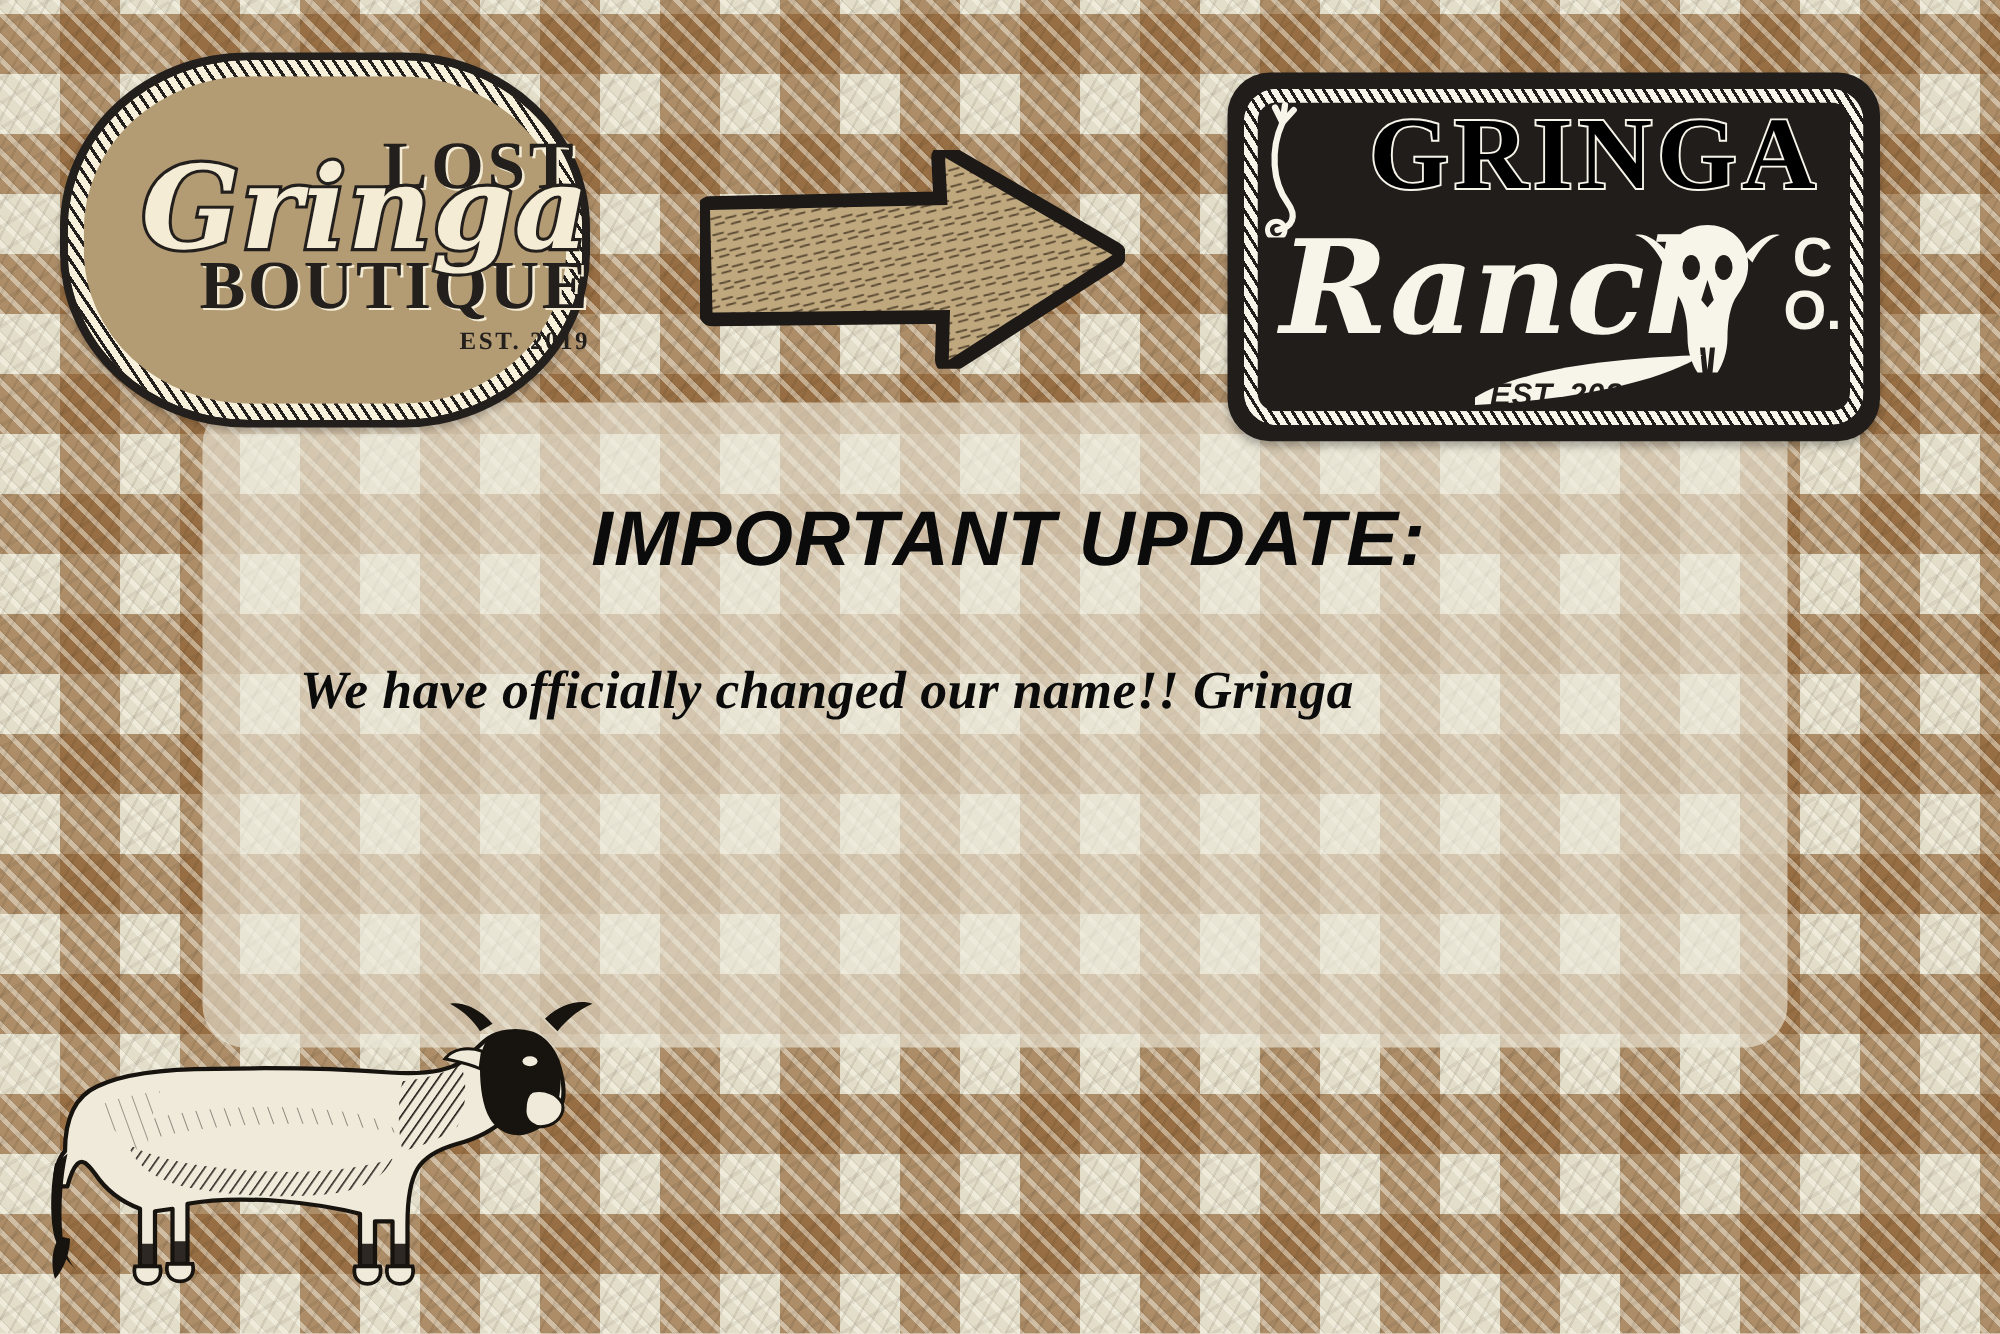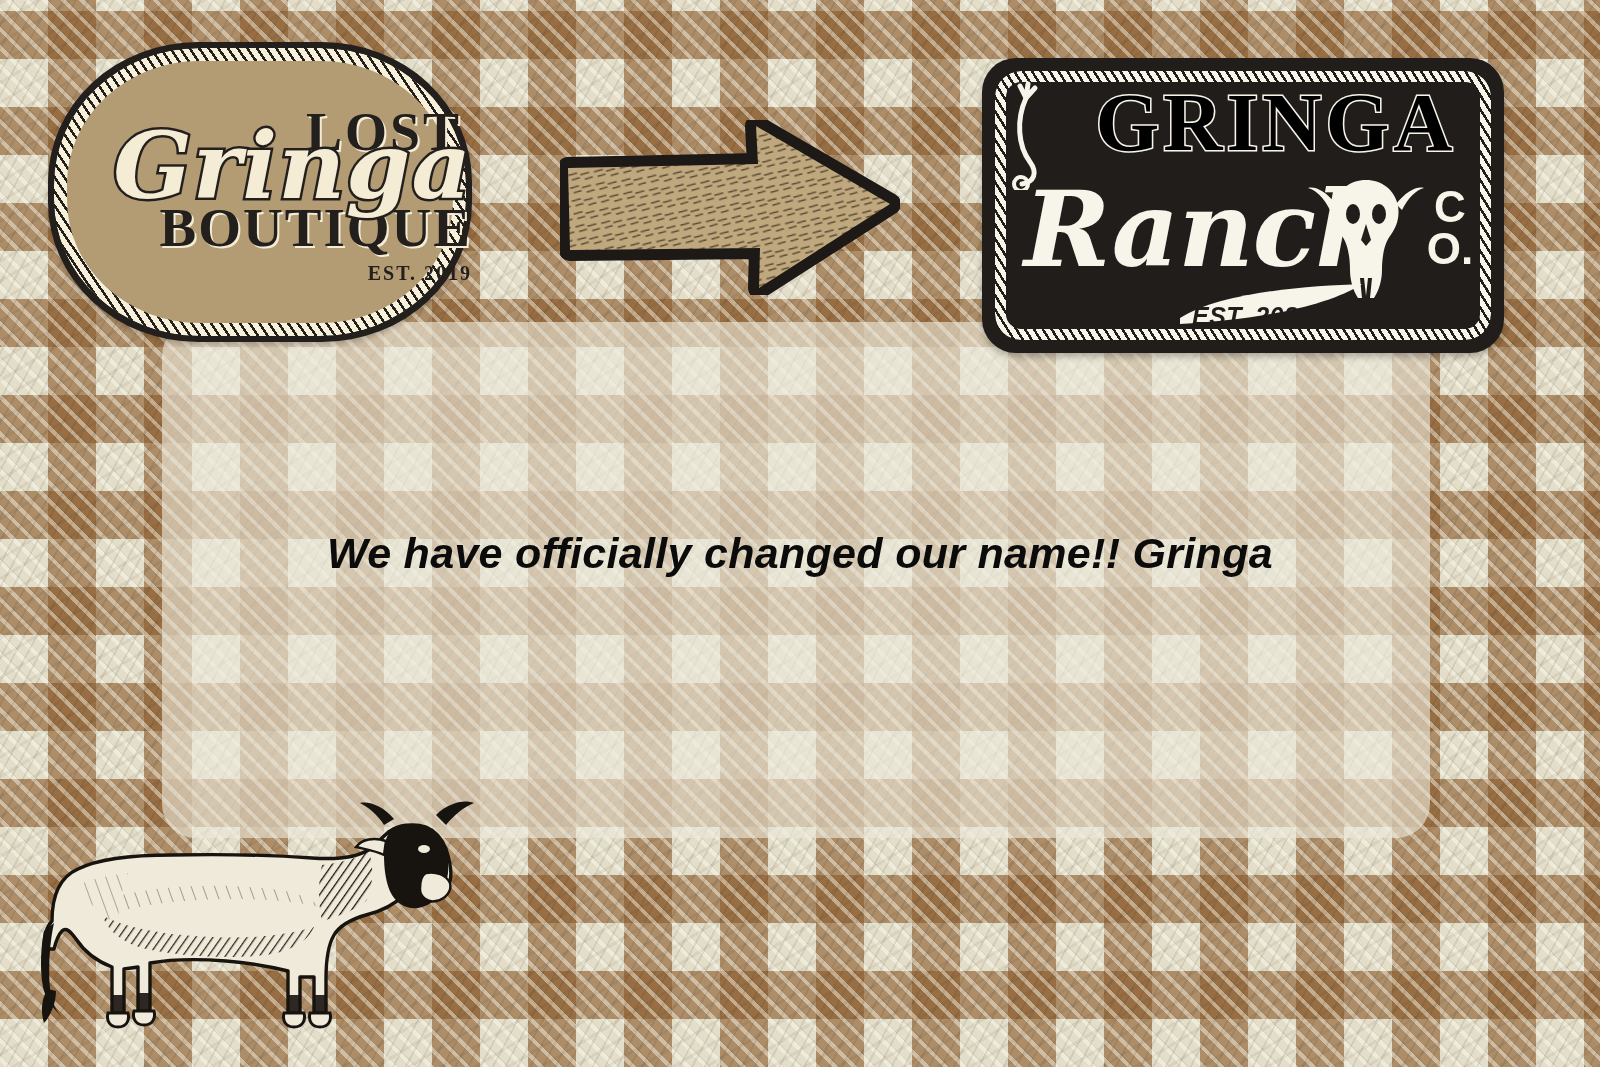--- a/index.html
+++ b/index.html
@@ -296,22 +296,21 @@
     font-size: 62px;
     letter-spacing: 1px;
     color: #0b0b0b;
     padding-left: 14px;
   }
   .body-copy {
     position: absolute;
     left: 240px;
     width: 1120px;
     top: 520px;
-    text-align: center;
-    font-family: Liberation Sans, sans-serif;
+    font-family: Liberation Serif, serif;
     font-weight: bold;
     font-style: italic;
     font-size: 43px;
     line-height: 66px;
     color: #0b0b0b;
     letter-spacing: 0.3px;
   }
   .body-copy .ln { display: block; white-space: nowrap; }
 
   
@@ -401,20 +400,21 @@
         </g>
       </svg>
     </div>
 
     <div class="lr-co">
       <div>C</div>
       <div>O.</div>
     </div>
   </div>
 
+  <div class="headline">IMPORTANT UPDATE:</div>
 
   <div class="body-copy">
     <span class="ln">We have officially changed our name!! Gringa</span>
   </div>
 
   <div class="cow-wrap">
     <svg viewBox="0 0 470 300" width="470" height="300" aria-hidden="true">
       <defs>
         <pattern id="hatch" width="7" height="7" patternUnits="userSpaceOnUse" patternTransform="rotate(35)">
           <rect width="7" height="7" fill="none"></rect>

